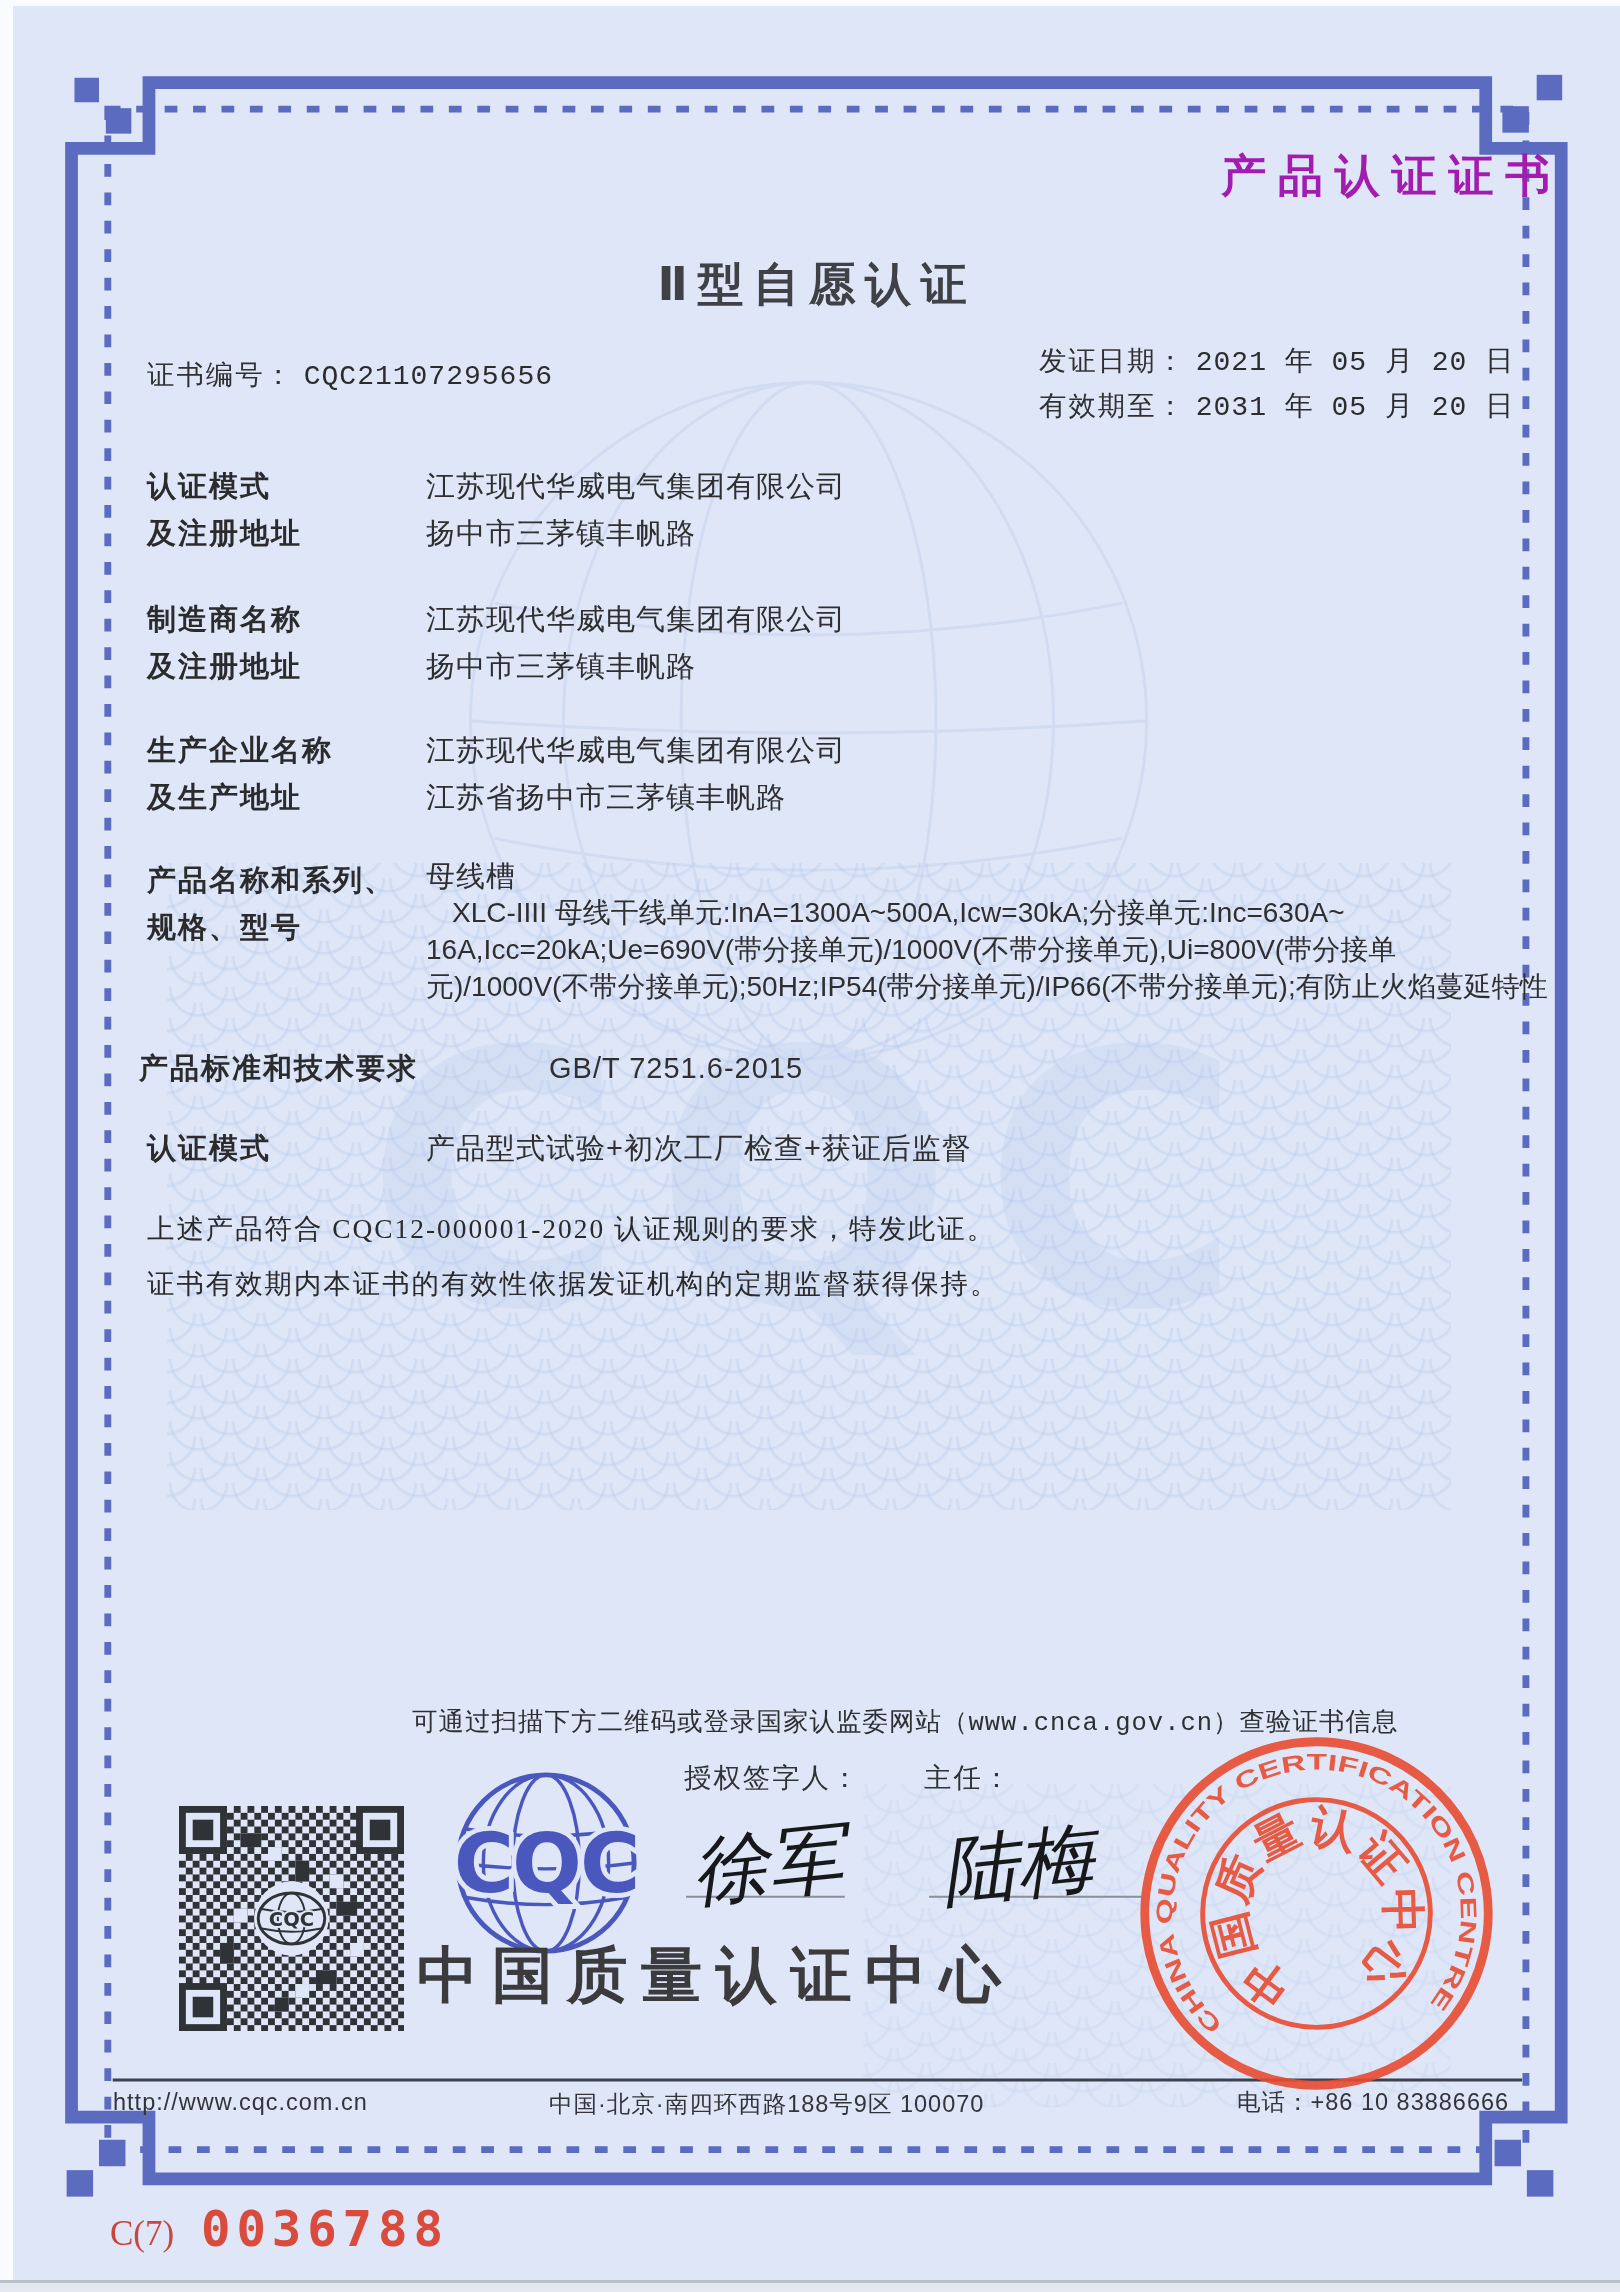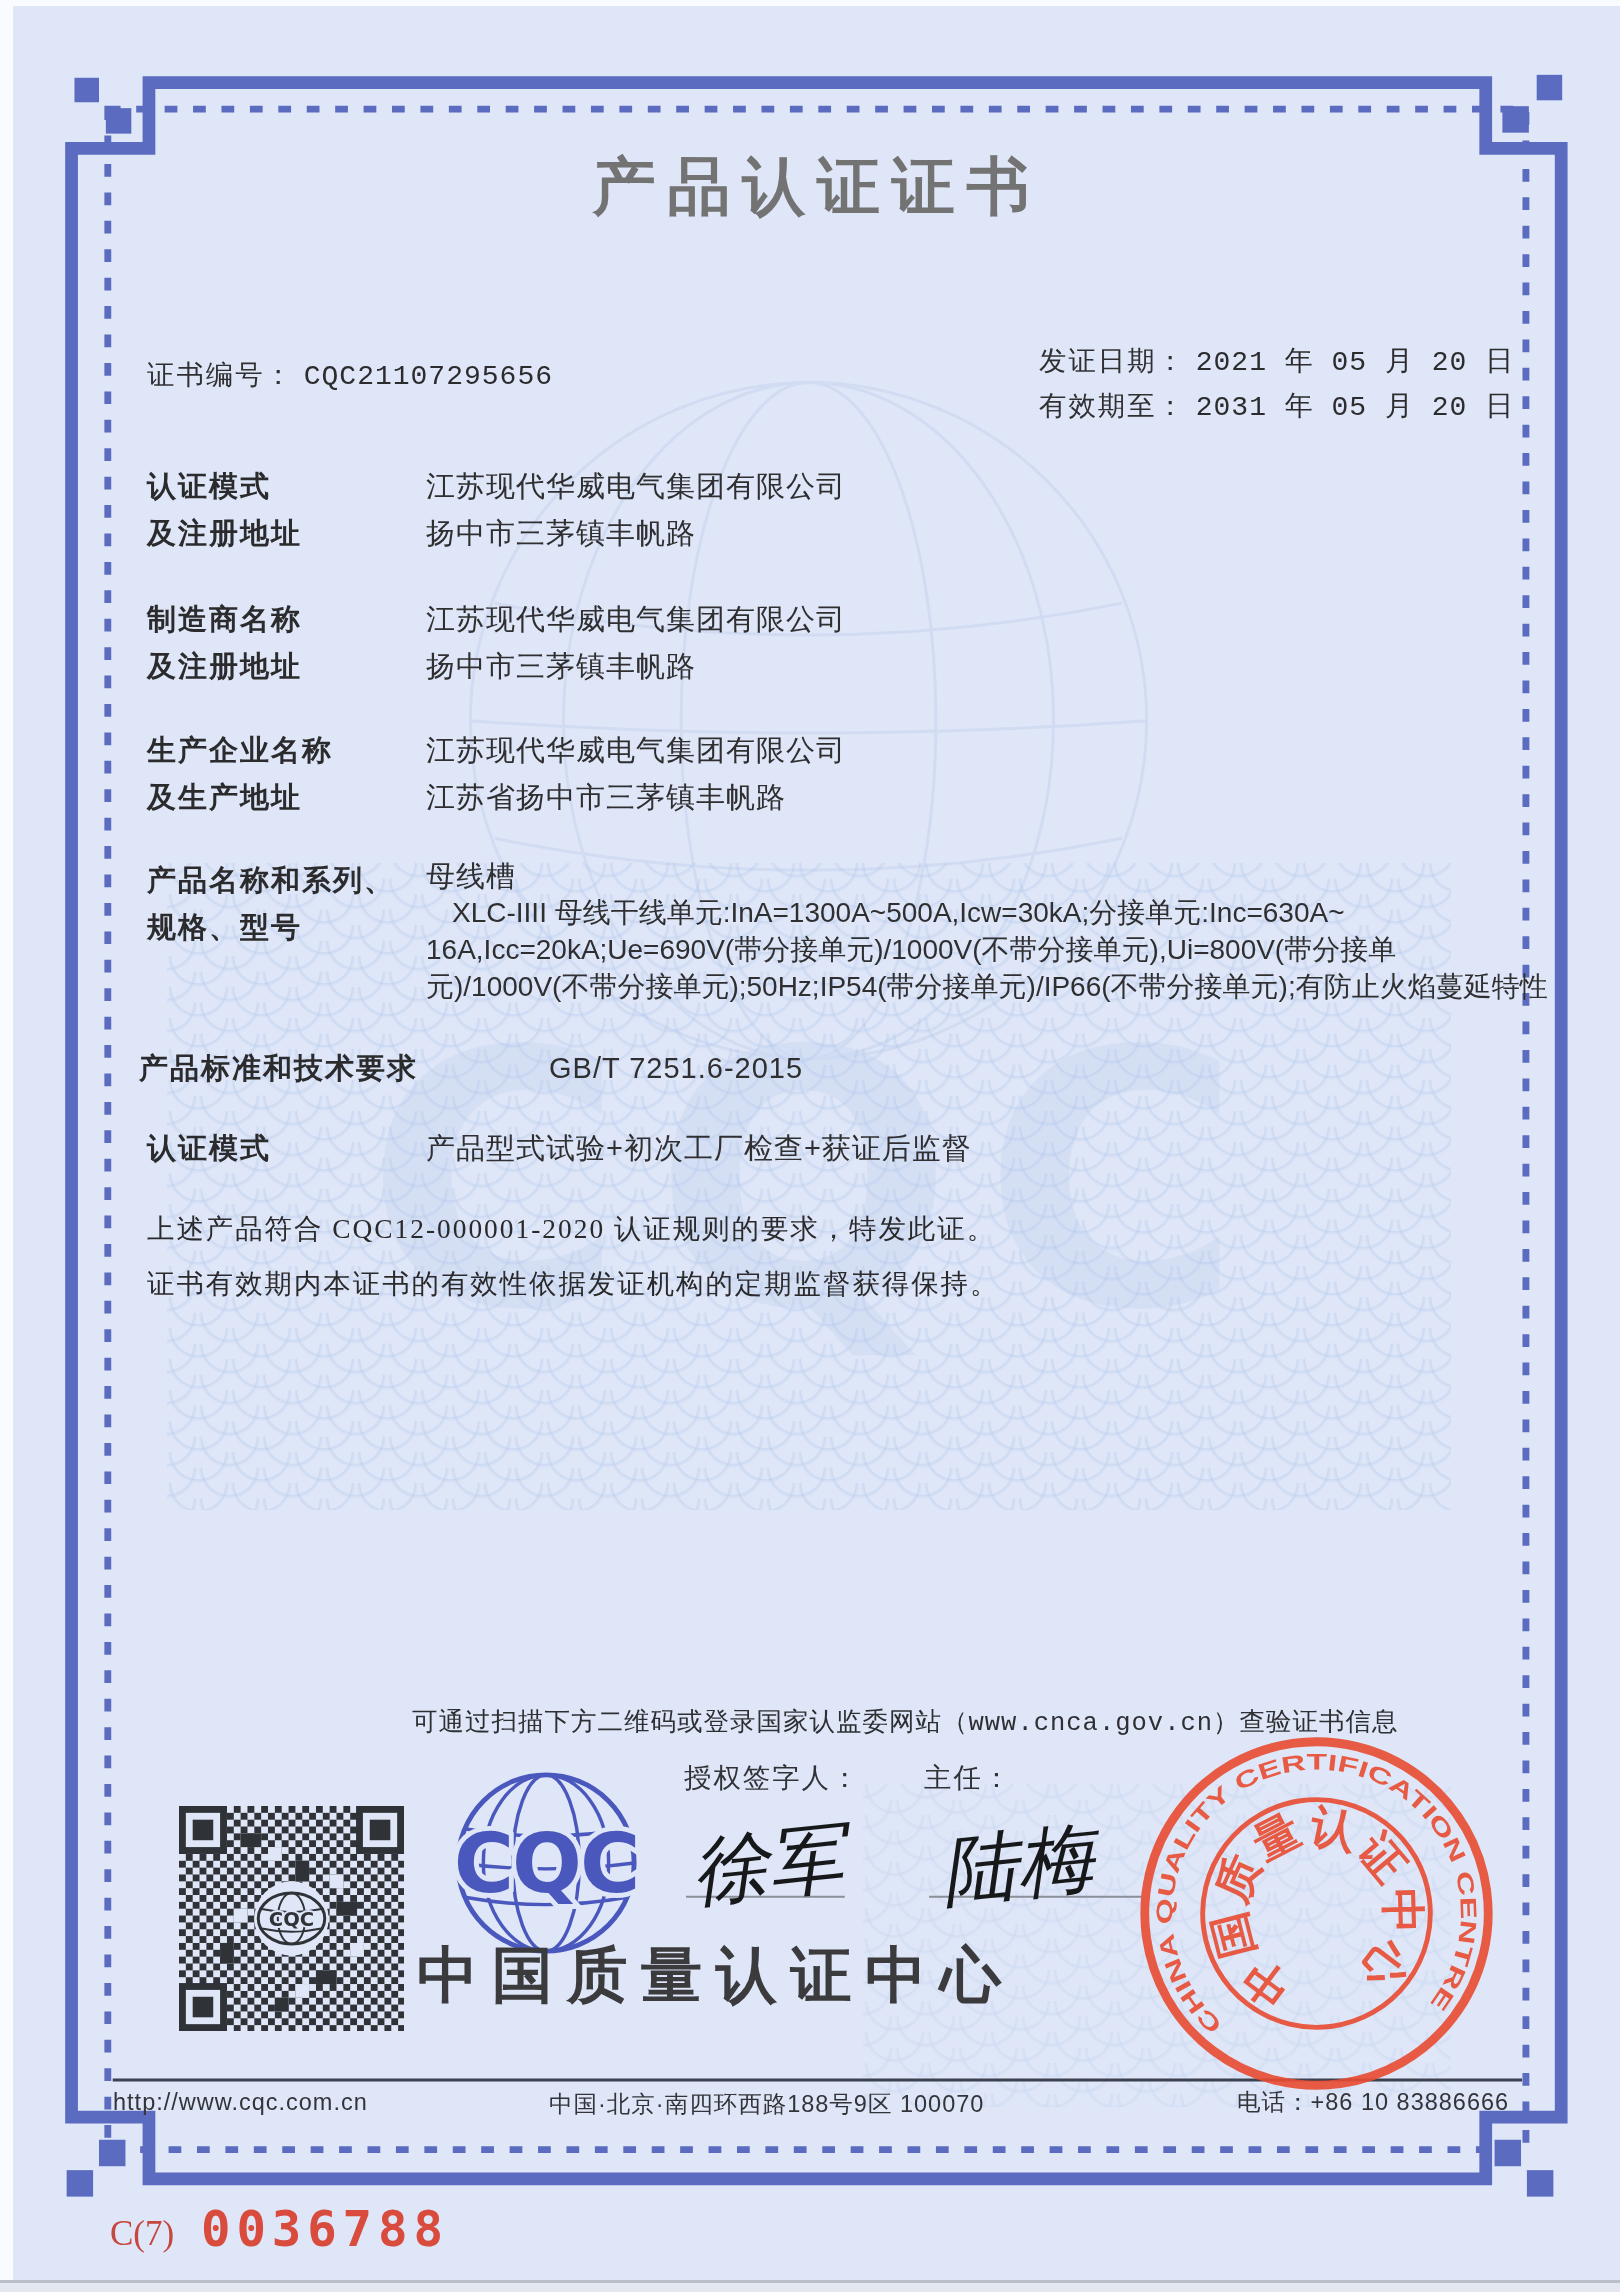--- a/index.html
+++ b/index.html
@@ -4,21 +4,21 @@
 <style>
   html,body{margin:0;padding:0;background:#ffffff}
   .page{position:relative;width:1620px;height:2293px;background:#dee6f7;overflow:hidden;
         font-family:"Liberation Sans","DejaVu Sans",sans-serif;color:#2b2b2d}
   .t{position:absolute;white-space:nowrap;line-height:1.2}
   .sans{font-family:Liberation Mono, monospace}
   .kai{font-family:"Liberation Serif","DejaVu Serif",serif}
   .flabel{font-size:29px;font-weight:700;letter-spacing:2px;color:#2b2b2d}
   .fvalue{font-size:29px;font-weight:400;letter-spacing:1px;color:#2f2f31}
   .spec{font-size:28px;letter-spacing:0;color:#2f2f31}
-  .title{font-size:63px;font-weight:700;letter-spacing:11.8px;color:#737373;text-align:center}
+  .title{font-size:45px;font-weight:700;letter-spacing:11.8px;color:#a21caf;text-align:right}
   .subtitle{font-size:46px;font-weight:700;letter-spacing:9.8px;color:#404146;text-align:center}
   .kvrow{display:flex;gap:9.8px;align-items:baseline}
   .klabel{font-size:27.4px;color:#303032;letter-spacing:2px}
   .kvalue{font-size:28px;color:#2c2c2e;letter-spacing:1px}
   .statement{font-size:27.4px;letter-spacing:2px;color:#2a2a2c}
   .footer-text{font-size:23.5px;color:#33343a;letter-spacing:1px}
   .org-name{font-size:61px;font-weight:600;letter-spacing:13.7px;color:#3b3b3e}
   .signature{font-family:"DejaVu Serif","Liberation Serif",serif;font-style:italic;
              font-size:76px;color:#17181a;transform:rotate(-6deg);text-align:center}
   .scales{position:absolute;opacity:.5;pointer-events:none;
@@ -67,20 +67,21 @@
     <path d="M700 1935 H862" stroke="#8a8f99" stroke-width="2"></path>
     <path d="M948 1935 H1165" stroke="#8a8f99" stroke-width="2"></path>
   </svg>
 
   <div class="t" style="left:0;top:0;width:12.7px;height:2293px;background:#fafbfe"></div>
   <div class="t" style="left:0;top:0;width:1620px;height:5.9px;background:#fafbfe"></div>
   <div class="t" style="left:0;top:2280px;width:1620px;height:2.9px;background:#b9bec8"></div>
   <div class="t" style="left:0;top:2283px;width:1620px;height:9.8px;background:#e3e7f0"></div>
 
   <div class="t title" style="left:72px;top:149px;width:1490px">产品认证证书</div>
+  <div class="t subtitle" style="left:72px;top:257px;width:1490px">Ⅱ型自愿认证</div>
 
   <div class="t kvrow" style="left:147px;top:359px">
     <span class="kai klabel">证书编号：</span>
     <span class="sans kvalue">CQC21107295656</span>
   </div>
   <div class="t kvrow" style="left:1039px;top:345px">
     <span class="kai klabel">发证日期：</span>
     <span class="sans kvalue">2021 年 05 月 20 日</span>
   </div>
   <div class="t kvrow" style="left:1039px;top:390px">

